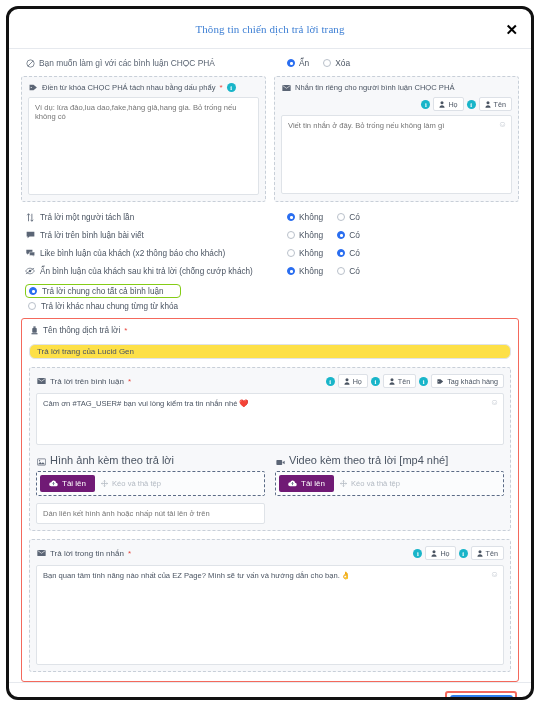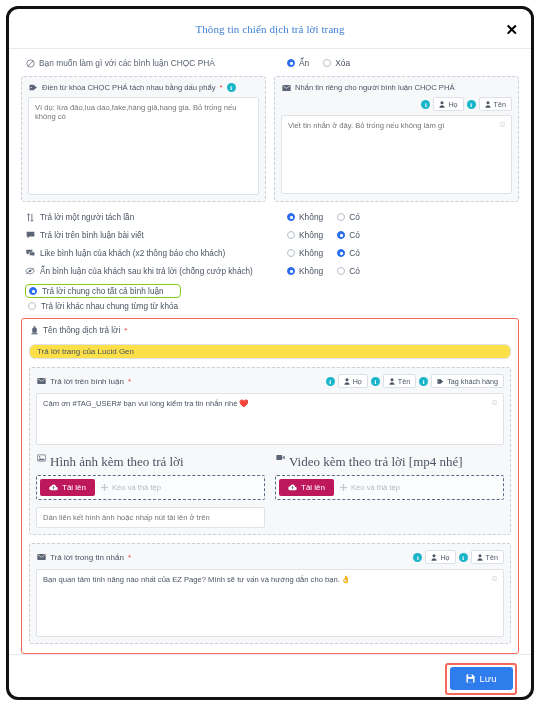--- a/index.html
+++ b/index.html
@@ -128,28 +128,28 @@
   .sub-panel {
     border: 1px dashed #c8cfd8; border-radius: 3px;
     background: #f7f8fa; padding: 6px; margin-top: 8px;
   }
   .sub-head { display: flex; align-items: center; justify-content: space-between; margin-bottom: 5px; }
   .sub-head-left { font-size: 8px; color: #4a5462; display: flex; align-items: center; gap: 4px; }
   .sub-head-right { display: flex; align-items: center; gap: 3px; }
 
   .upload-cols { display: flex; gap: 10px; margin-top: 9px; }
   .upload-col { flex: 1; }
-  .upload-lbl { font-size: 13px; color: #4a5462; display: flex; align-items: flex-start; gap: 4px; margin-bottom: 5px; font-family: Liberation Serif, serif; }
+  .upload-lbl { font-size: 11px; color: #4a5462; display: flex; align-items: flex-end; gap: 4px; margin-bottom: 5px; }
   .dropzone {
     border: 1px dashed #5b6b86; border-radius: 2px;
     background: #fbfcfd; padding: 3px;
     display: flex; align-items: center; gap: 6px;
   }
   .upload-btn {
-    background: #be185d; color: #fff; border: none; border-radius: 2px;
+    background: #701a75; color: #fff; border: none; border-radius: 2px;
     font-size: 8px; padding: 4px 9px; display: flex; align-items: center; gap: 4px;
     cursor: pointer; font-family: "Liberation Sans", sans-serif; white-space: nowrap;
   }
   .drag-hint { font-size: 7.6px; color: #b3bac3; display: flex; align-items: center; gap: 4px; }
   .link-input {
     width: 100%; margin-top: 7px; border: 1px solid #dfe3e8; border-radius: 2px;
     background: #fff; font-size: 7.6px; color: #6d7784; padding: 5px 6px; outline: none;
     font-family: "Liberation Sans", sans-serif;
   }
 
@@ -526,21 +526,21 @@
                 <svg width="6" height="7" viewBox="0 0 10 12">
                     <circle cx="5" cy="3" r="2.6" fill="#4a5462"></circle>
                     <path d="M0.6 11.5c0-2.6 2-4.2 4.4-4.2s4.4 1.6 4.4 4.2z" fill="#4a5462"></path>
                   </svg>
               </span>
               <span>Tên</span>
             </span>
           </div>
         </div>
         <div class="ta-wrap">
-          <textarea class="ta filled" rows="6" style="height: 68px;">Bạn quan tâm tính năng nào nhất của EZ Page? Mình sẽ tư vấn và hướng dẫn cho bạn. 👌</textarea>
+          <textarea class="ta filled" rows="6" style="height: 100px;">Bạn quan tâm tính năng nào nhất của EZ Page? Mình sẽ tư vấn và hướng dẫn cho bạn. 👌</textarea>
           <span class="emoji-btn">☺</span>
         </div>
       </div>
 
     </div>
   </div>
 
   <div class="footer">
     <div class="save-wrap">
       <button class="save-btn">

